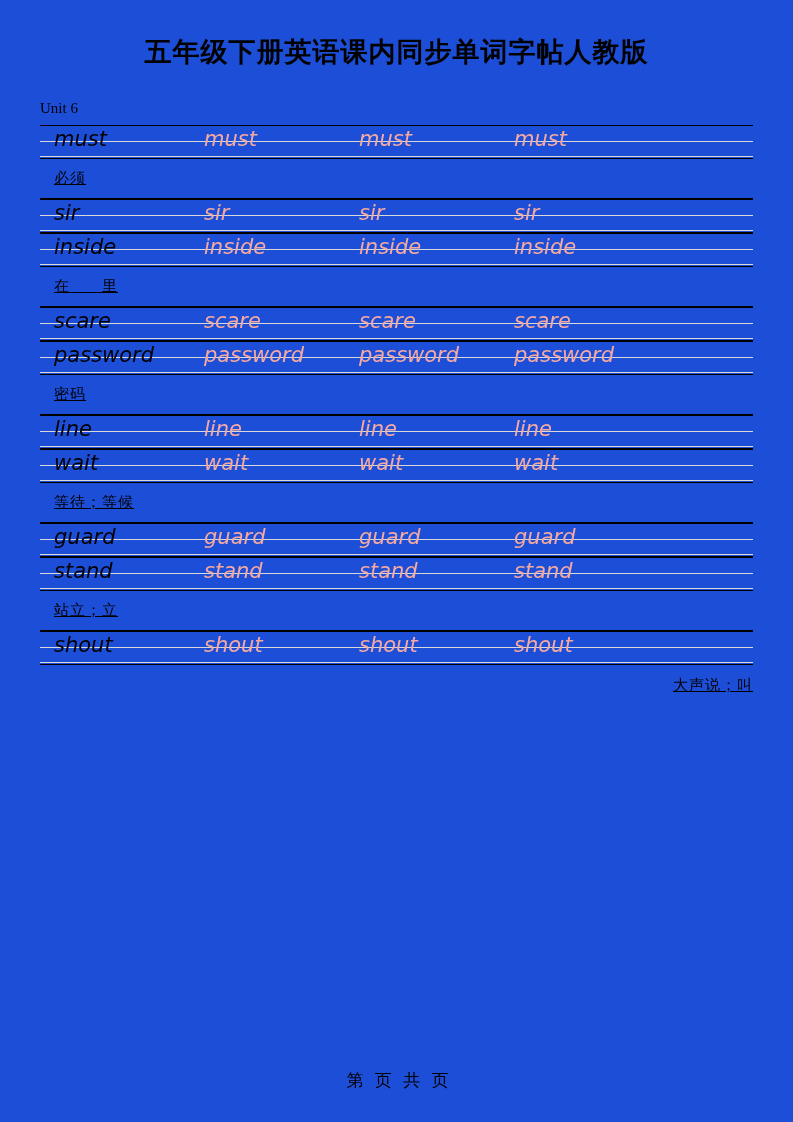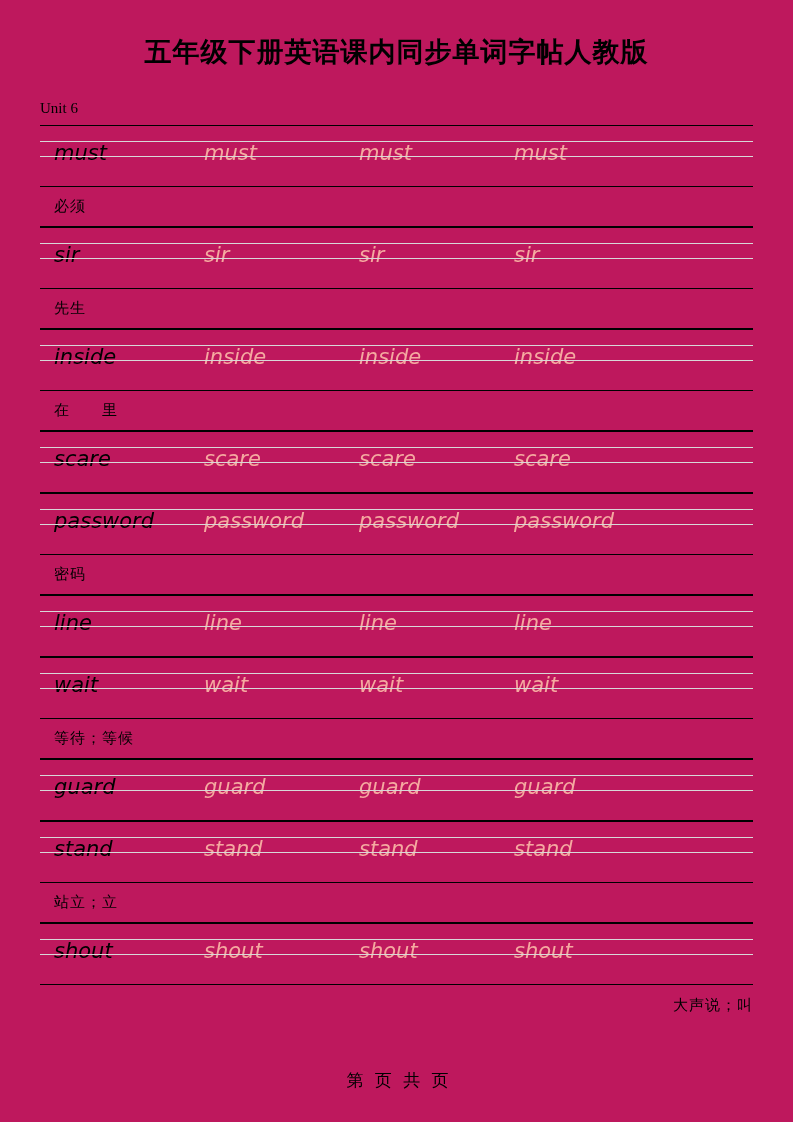--- a/index.html
+++ b/index.html
@@ -4,21 +4,21 @@
 <style>
   html, body {
     margin: 0;
     padding: 0;
     background: #ffffff;
   }
   .page {
     position: relative;
     width: 793px;
     height: 1122px;
-    background: #be185d;
+    background: #1d4ed8;
     font-family: "Liberation Serif", serif;
     overflow: hidden;
   }
   .title {
     text-align: center;
     font-family: "Liberation Sans", sans-serif;
     font-weight: bold;
     font-size: 27px;
     letter-spacing: 1px;
     color: #000;
@@ -38,21 +38,21 @@
     width: 713px;
   }
 
   
   .word-block {
     position: relative;
   }
 
   .line-group {
     position: relative;
-    height: 62px;
+    height: 34px;
     border-top: 1.6px solid #000;
     border-bottom: 1.6px solid #000;
     box-sizing: border-box;
   }
   
   .line-group::before {
     content: "";
     position: absolute;
     left: 0; right: 0;
     top: 15px;
@@ -91,20 +91,21 @@
     box-sizing: border-box;
     display: flex;
     align-items: center;
   }
   .meaning {
     font-family: "DejaVu Serif", serif;
     font-size: 15px;
     color: #000;
     padding-left: 14px;
     letter-spacing: 1px;
+    text-decoration: underline;
   }
   .word-block:last-child .meaning-row {
     border-bottom: none;
     justify-content: flex-end;
   }
 
   .footer {
     position: absolute;
     left: 5px;
     right: 0;
@@ -143,23 +144,20 @@
 
     <div class="word-block">
       <div class="line-group">
         <div class="slots">
           <div class="slot s0">sir</div>
           <div class="slot s1">sir</div>
           <div class="slot s2">sir</div>
           <div class="slot s3">sir</div>
         </div>
       </div>
-      <div class="meaning-row">
-        <div class="meaning">先生</div>
-      </div>
     </div>
 
     <div class="word-block">
       <div class="line-group">
         <div class="slots">
           <div class="slot s0">inside</div>
           <div class="slot s1">inside</div>
           <div class="slot s2">inside</div>
           <div class="slot s3">inside</div>
         </div>

